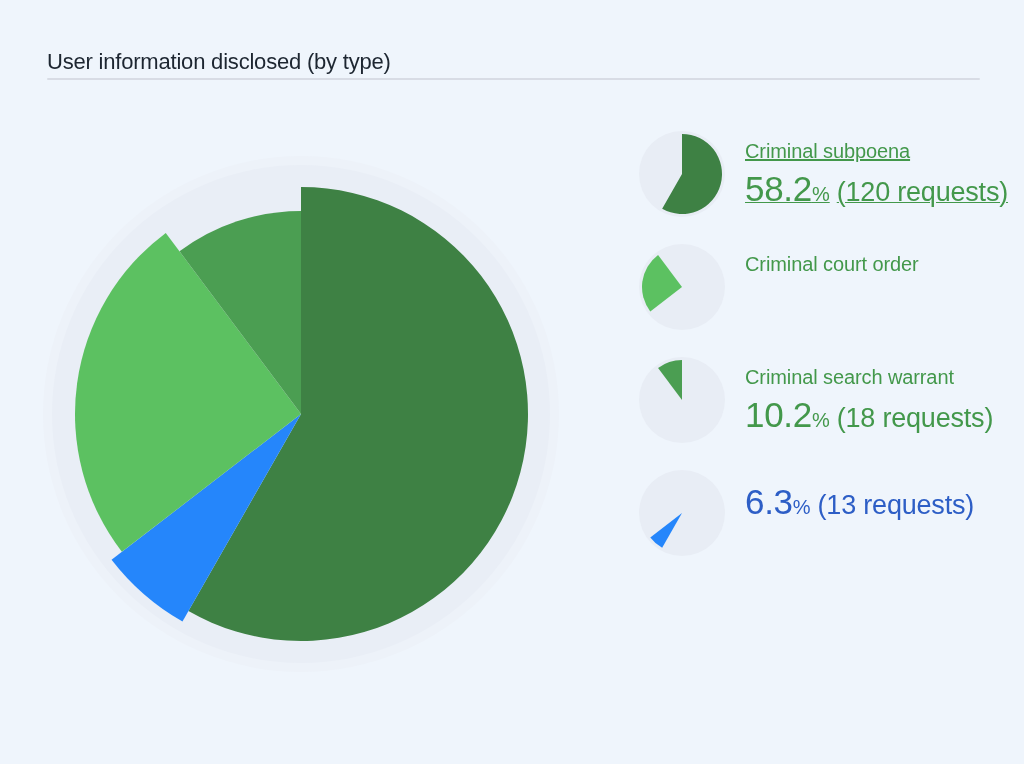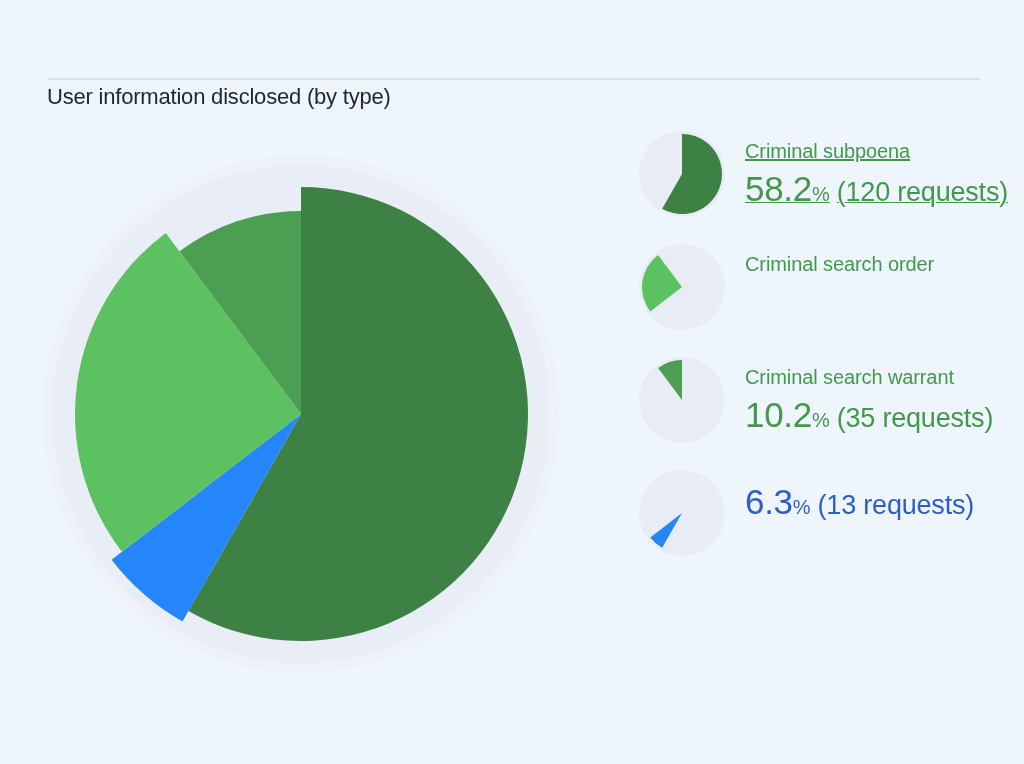--- a/index.html
+++ b/index.html
@@ -11,21 +11,20 @@
     overflow: hidden;
   }
   .page-title {
     position: absolute;
     left: 47px;
     top: 49px;
     font-size: 22px;
     font-weight: 500;
     letter-spacing: -0.2px;
     color: #1d2631;
-    margin-top: 35px;
   }
   .title-divider {
     position: absolute;
     left: 47px;
     top: 78px;
     width: 933px;
     height: 2px;
     background: #d8dce5;
     border-radius: 1px;
   }
@@ -118,33 +117,33 @@
       </span>
     </div>
   </div>
 
   <div class="legend-row">
     <svg class="legend-icon" width="86" height="86" viewBox="0 0 86 86">
         <circle cx="43" cy="43" r="43" fill="#e8edf5"></circle>
         <path d="M 43 43 L 11.29 67.39 A 40 40 0 0 1 19.06 10.95 Z" fill="#5cc161"></path>
       </svg>
     <div class="legend-text" style="color: rgb(67, 152, 75);">
-      <span class="legend-label">Criminal search order</span>
+      <span class="legend-label">Criminal court order</span>
     </div>
   </div>
 
   <div class="legend-row">
     <svg class="legend-icon" width="86" height="86" viewBox="0 0 86 86">
         <circle cx="43" cy="43" r="43" fill="#e8edf5"></circle>
         <path d="M 43 43 L 19.06 10.95 A 40 40 0 0 1 43.00 3.00 Z" fill="#4b9e52"></path>
       </svg>
     <div class="legend-text" style="color: rgb(67, 152, 75);">
       <span class="legend-label">Criminal search warrant</span>
       <span class="legend-value-line">
-        <span class="legend-value">10.2</span><span class="legend-unit">%</span><span class="legend-detail">(35 requests)</span>
+        <span class="legend-value">10.2</span><span class="legend-unit">%</span><span class="legend-detail">(18 requests)</span>
       </span>
     </div>
   </div>
 
   <div class="legend-row">
     <svg class="legend-icon" width="86" height="86" viewBox="0 0 86 86">
         <circle cx="43" cy="43" r="43" fill="#e8edf5"></circle>
         <path d="M 43 43 L 23.16 77.73 A 40 40 0 0 1 11.29 67.39 Z" fill="#2586fb"></path>
       </svg>
     <div class="legend-text" style="color: rgb(45, 94, 198);">

